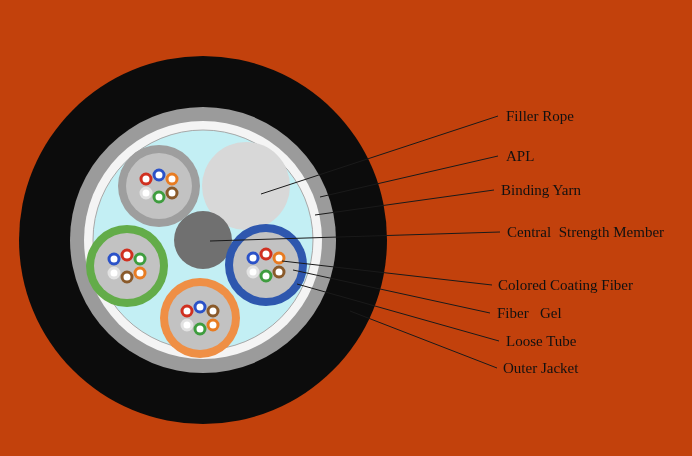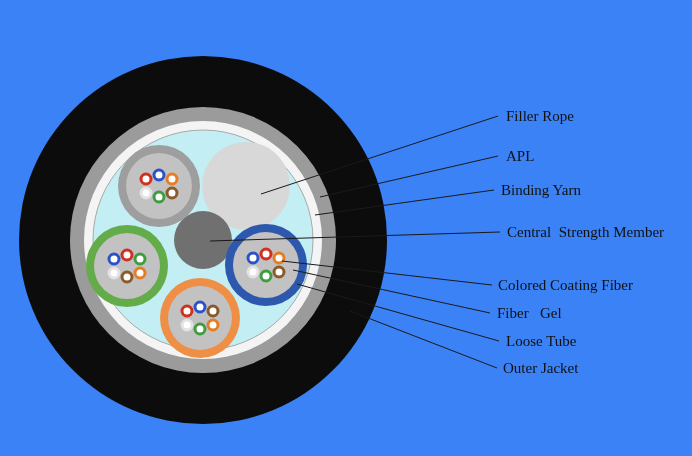--- a/index.html
+++ b/index.html
@@ -1,20 +1,20 @@
 <!DOCTYPE html>
 <html><head>
 <meta charset="utf-8">
 <style>
   html, body { margin: 0; padding: 0; background: #ffffff; }
   .canvas {
     position: relative;
     width: 692px;
     height: 456px;
-    background: #3b82f6;
+    background: #c2410c;
     overflow: hidden;
     font-family: "Liberation Serif", "DejaVu Serif", serif;
   }
   svg { display: block; }
   text.lbl {
     font-family: "Liberation Serif", "DejaVu Serif", serif;
     font-size: 15px;
     fill: #111111;
     white-space: pre;
   }

